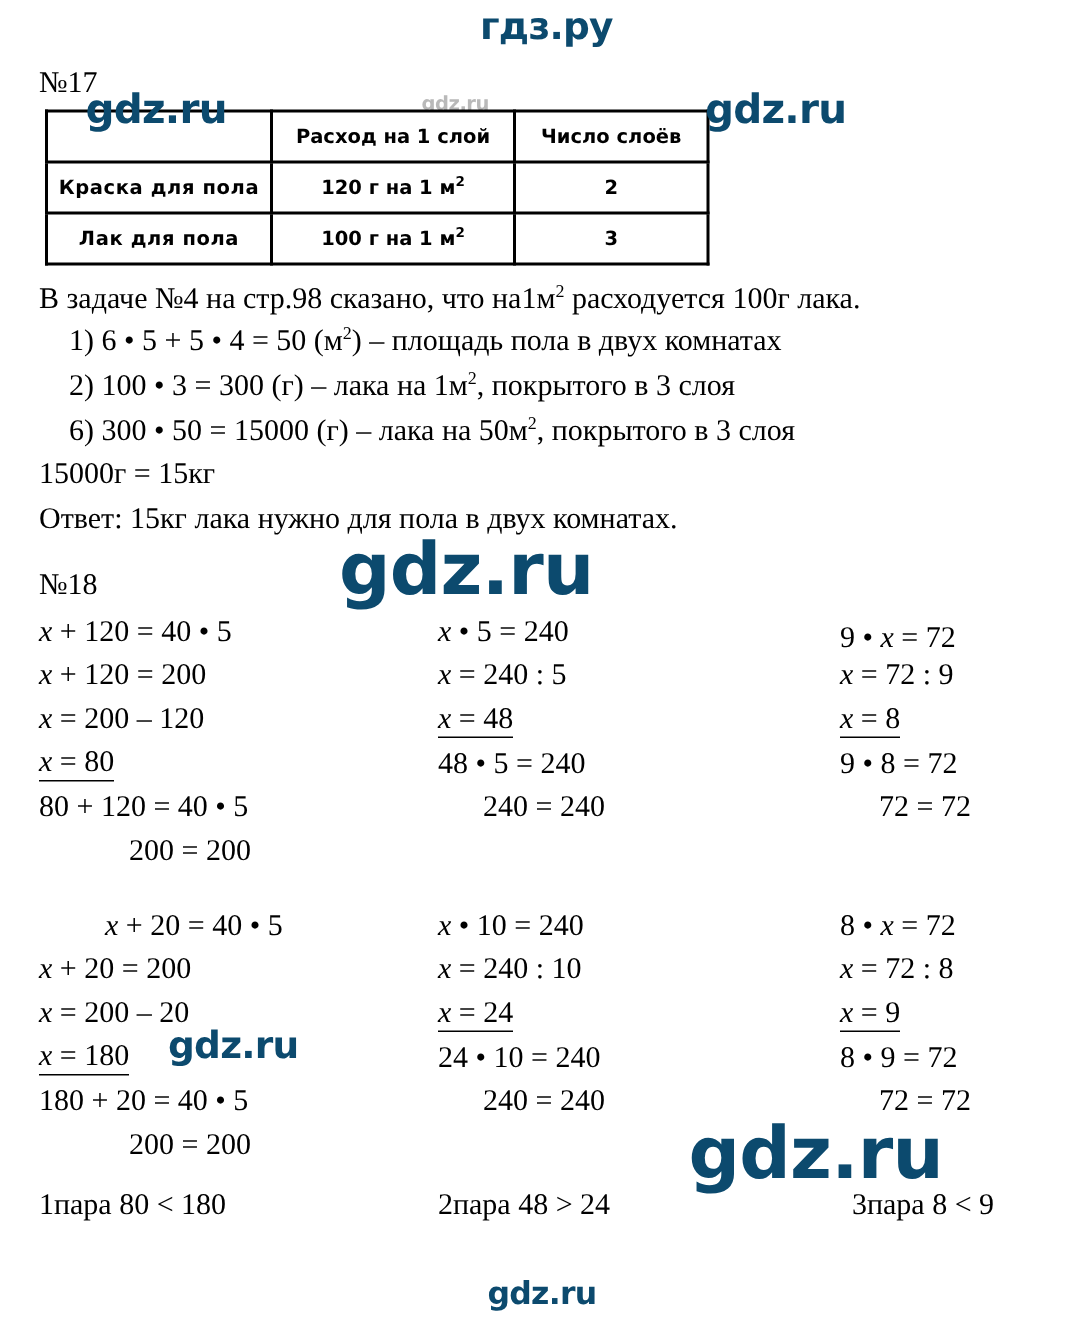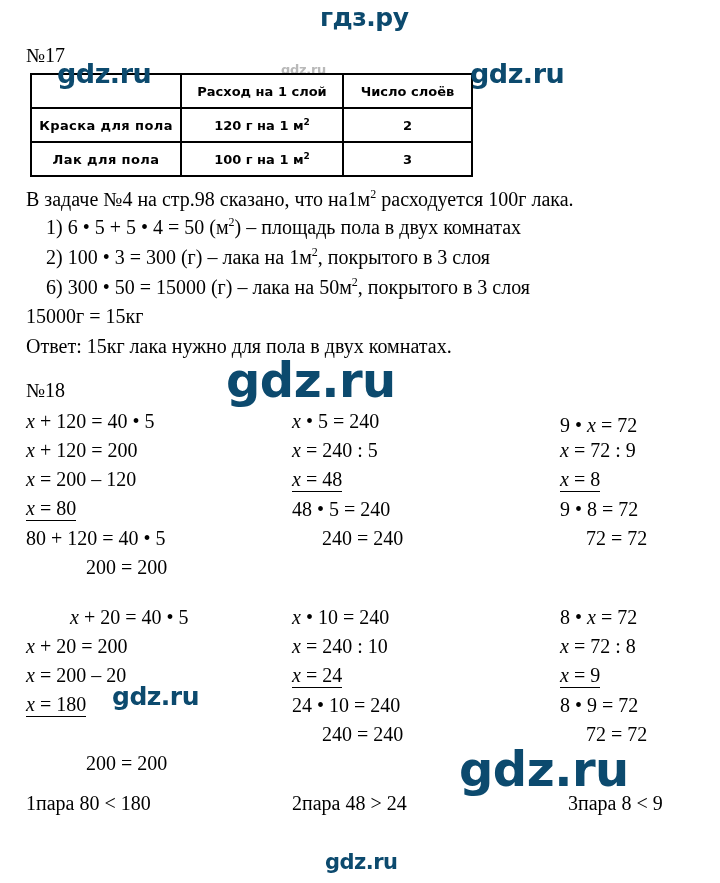--- a/index.html
+++ b/index.html
@@ -183,20 +183,21 @@
   <div class="eq" style="left:560px; top:389px;margin-top:26px;">9 • <span class="var">x</span> = 72</div>
   <div class="eq" style="left:560px; top:440px;"><span class="var">x</span> = 72 : 9</div>
   <div class="eq underline" style="left:560px; top:469px;"><span class="var">x</span> = 8</div>
   <div class="eq" style="left:560px; top:499px;">9 • 8 = 72</div>
   <div class="eq" style="left:586px; top:528px;">72 = 72</div>
 
   <div class="eq" style="left:26px; top:607px;margin-left:44px;"><span class="var">x</span> + 20 = 40 • 5</div>
   <div class="eq" style="left:26px; top:636px;"><span class="var">x</span> + 20 = 200</div>
   <div class="eq" style="left:26px; top:665px;"><span class="var">x</span> = 200 – 20</div>
   <div class="eq underline" style="left:26px; top:694px;"><span class="var">x</span> = 180</div>
+  <div class="eq" style="left:26px; top:724px;">180 + 20 = 40 • 5</div>
   <div class="eq" style="left:86px; top:753px;">200 = 200</div>
 
   <div class="eq" style="left:292px; top:607px;"><span class="var">x</span> • 10 = 240</div>
   <div class="eq" style="left:292px; top:636px;"><span class="var">x</span> = 240 : 10</div>
   <div class="eq underline" style="left:292px; top:665px;"><span class="var">x</span> = 24</div>
   <div class="eq" style="left:292px; top:695px;">24 • 10 = 240</div>
   <div class="eq" style="left:322px; top:724px;">240 = 240</div>
 
   <div class="eq" style="left:560px; top:607px;">8 • <span class="var">x</span> = 72</div>
   <div class="eq" style="left:560px; top:636px;"><span class="var">x</span> = 72 : 8</div>

